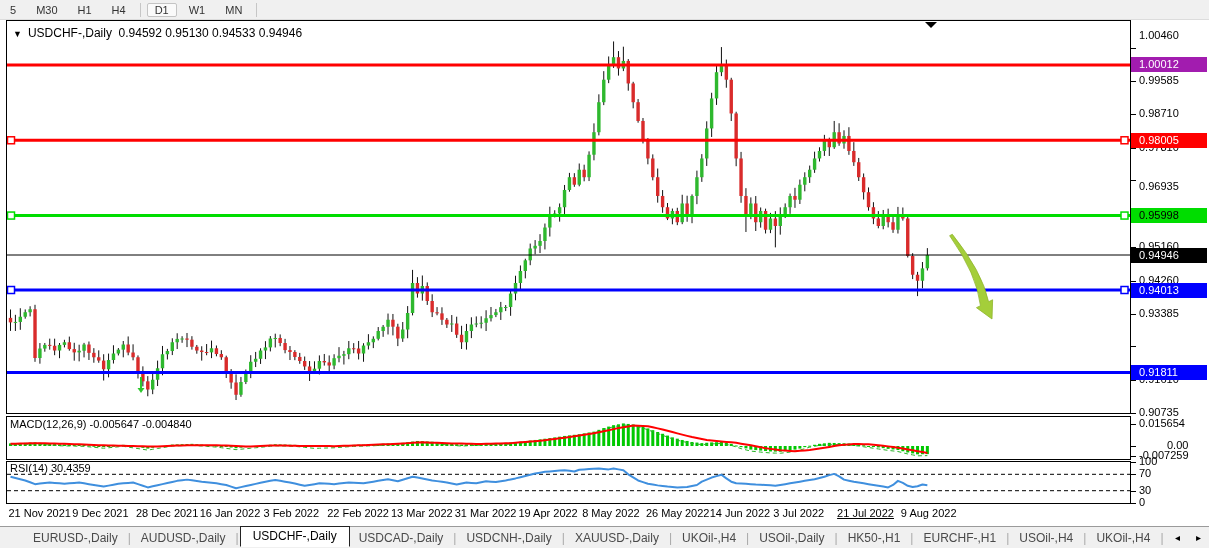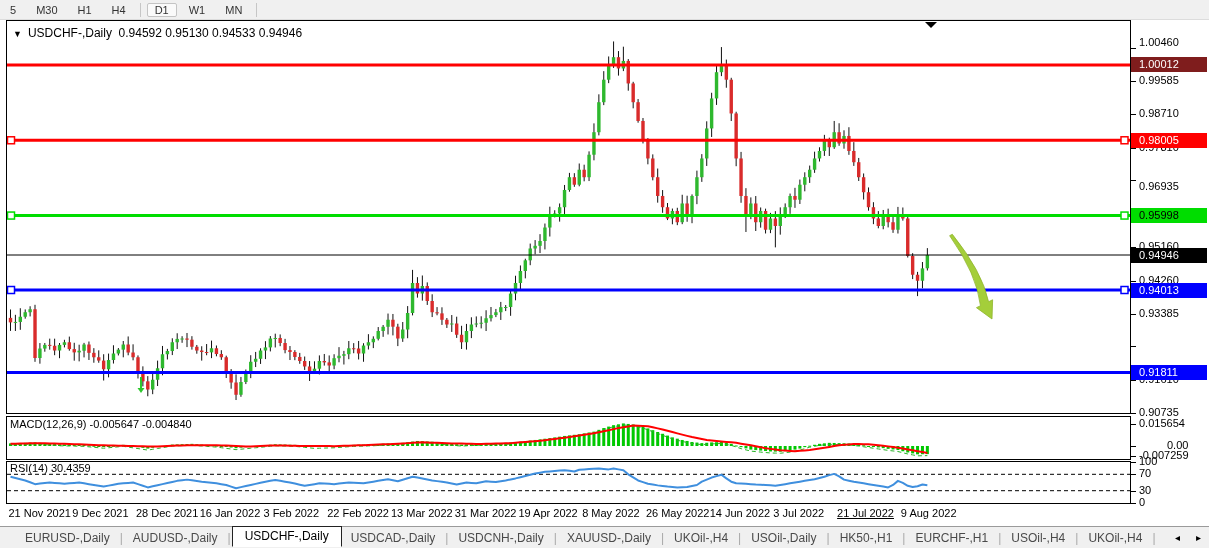--- a/index.html
+++ b/index.html
@@ -19,21 +19,21 @@
   .ind-label{position:absolute;left:10px;font-size:11px;color:#000;white-space:nowrap;z-index:30;}
   
   .tick{position:absolute;left:1131px;width:5px;height:1px;background:#000;}
   .axis-label{position:absolute;left:1139px;font-size:11px;color:#000;white-space:nowrap;}
   .badge{position:absolute;left:1131px;width:76px;height:15px;line-height:15px;
          padding-left:8px;box-sizing:border-box;font-size:11px;z-index:20;}
   .date-label{position:absolute;top:507px;font-size:11px;color:#000;white-space:nowrap;}
   
   .tabs{position:absolute;left:0;top:526px;width:1209px;height:22px;background:#f0f0f0;
         border-top:1px solid #9a9a9a;display:flex;align-items:center;font-size:12px;color:#4a4a4a;
-        padding-left:16px;box-sizing:border-box;}
+        padding-left:24px;box-sizing:border-box;}
   .tab{padding:2px 9px;white-space:nowrap;cursor:default;}
   .tab.active{background:#fff;border:1px solid #222;border-bottom:1px solid #fff;color:#000;
               padding:2px 12px 3px;position:relative;top:-1px;}
   .tab-sep{color:#a8a8a8;margin:0 1px;}
   .tab-scroll{margin-left:auto;margin-right:8px;display:flex;gap:16px;color:#000;font-size:10px;}
   .tab-scroll span{cursor:default;}
 </style>
 </head>
 <body>
 
@@ -655,42 +655,42 @@
       <line x1="0" y1="28.7" x2="1123" y2="28.7" stroke="#000" stroke-width="1" stroke-dasharray="4 3"></line>
       <polyline points="3.5,14.76 8.402999999999999,15.989999999999998 13.306,17.22 18.209,18.45 23.112,20.294999999999998 28.014999999999997,22.139999999999997 32.918,21.59333333333333 37.821,21.046666666666667 42.724,20.5 47.626999999999995,20.91 52.529999999999994,21.32 57.43299999999999,21.73 62.336,21.32 67.239,20.91 72.142,20.5 77.04499999999999,21.32 81.948,22.139999999999997 86.851,22.959999999999997 91.75399999999999,23.779999999999998 96.657,24.599999999999998 101.55999999999999,23.64333333333333 106.463,22.686666666666667 111.36599999999999,21.73 116.26899999999999,21.32 121.172,20.91 126.07499999999999,20.5 130.978,22.139999999999997 135.881,23.779999999999998 140.784,25.419999999999998 145.68699999999998,24.326666666666664 150.58999999999997,23.23333333333333 155.493,22.139999999999997 160.396,21.046666666666667 165.29899999999998,19.95333333333333 170.202,18.86 175.105,18.244999999999997 180.00799999999998,17.63 184.91099999999997,18.313333333333333 189.814,18.996666666666666 194.71699999999998,19.68 199.61999999999998,20.226666666666667 204.523,20.77333333333333 209.426,21.32 214.32899999999998,22.139999999999997 219.23199999999997,22.959999999999997 224.135,24.599999999999998 229.03799999999998,26.24 233.94099999999997,25.146666666666665 238.844,24.05333333333333 243.74699999999999,22.959999999999997 248.64999999999998,21.866666666666667 253.55299999999997,20.77333333333333 258.456,19.68 263.359,18.86 268.262,18.04 273.16499999999996,18.86 278.068,19.68 282.971,20.5 287.87399999999997,21.59333333333333 292.777,22.686666666666667 297.67999999999995,23.779999999999998 302.58299999999997,22.959999999999997 307.486,22.139999999999997 312.38899999999995,21.32 317.292,21.59333333333333 322.195,21.866666666666667 327.09799999999996,22.139999999999997 332.001,21.59333333333333 336.904,21.046666666666667 341.80699999999996,20.5 346.71,20.77333333333333 351.61299999999994,21.046666666666667 356.51599999999996,21.32 361.419,20.5 366.32199999999995,19.68 371.22499999999997,18.86 376.128,18.04 381.03099999999995,17.22 385.93399999999997,18.244999999999997 390.837,19.27 395.73999999999995,17.766666666666666 400.643,16.263333333333332 405.546,14.76 410.44899999999996,15.579999999999998 415.352,16.4 420.25499999999994,17.425 425.15799999999996,18.45 430.061,19.133333333333333 434.96399999999994,19.816666666666666 439.86699999999996,20.5 444.77,21.525 449.67299999999994,22.549999999999997 454.57599999999996,21.525 459.479,20.5 464.38199999999995,20.91 469.28499999999997,21.32 474.188,20.294999999999998 479.09099999999995,19.27 483.99399999999997,19.68 488.89699999999993,20.09 493.79999999999995,19.27 498.703,18.45 503.60599999999994,17.425 508.50899999999996,16.4 513.412,15.17 518.3149999999999,13.94 523.218,12.709999999999999 528.121,11.479999999999999 533.024,10.66 537.9269999999999,9.84 542.8299999999999,9.43 547.733,9.02 552.636,8.61 557.539,8.2 562.442,8.815 567.3449999999999,9.43 572.2479999999999,7.789999999999999 577.151,7.38 582.054,6.97 586.957,6.765 591.8599999999999,6.56 596.7629999999999,6.97 601.6659999999999,7.38 606.569,6.56 611.472,7.38 616.375,8.2 621.2779999999999,12.299999999999999 626.1809999999999,15.374999999999998 631.084,18.45 635.987,20.09 640.89,21.73 645.7929999999999,22.549999999999997 650.6959999999999,23.369999999999997 655.5989999999999,23.985 660.502,24.599999999999998 665.405,25.009999999999998 670.308,25.419999999999998 675.2109999999999,25.215 680.1139999999999,25.009999999999998 685.0169999999999,23.985 689.92,22.959999999999997 694.823,19.68 699.7259999999999,17.63 704.6289999999999,15.579999999999998 709.5319999999999,14.145 714.435,12.709999999999999 719.338,16.4 724.241,19.68 729.1439999999999,21.32 734.0469999999999,21.525 738.9499999999999,21.73 743.853,22.139999999999997 748.756,22.549999999999997 753.659,22.755 758.5619999999999,22.959999999999997 763.4649999999999,23.369999999999997 768.3679999999999,23.779999999999998 773.271,22.959999999999997 778.174,22.139999999999997 783.0769999999999,21.32 787.9799999999999,20.5 792.8829999999999,19.68 797.786,18.86 802.689,18.04 807.592,17.22 812.4949999999999,15.989999999999998 817.3979999999999,14.76 822.3009999999999,13.12 827.204,11.889999999999999 832.107,14.35 837.0099999999999,17.63 841.9129999999999,18.654999999999998 846.8159999999999,19.68 851.7189999999999,20.5 856.622,21.32 861.525,22.139999999999997 866.4279999999999,22.959999999999997 871.3309999999999,23.779999999999998 876.2339999999999,24.599999999999998 881.137,25.419999999999998 886.04,22.959999999999997 890.9429999999999,18.86 895.8459999999999,20.91 900.7489999999999,23.779999999999998 905.6519999999999,25.009999999999998 910.555,24.189999999999998 915.458,22.549999999999997 920.3609999999999,23.197799999999997" fill="none" stroke="#3f8fde" stroke-width="2" stroke-linejoin="round"></polyline>
     </svg>
 </div>
 <div class="ind-label" style="top:462px;">
   <span>RSI(14)</span>&nbsp;<span>30.4359</span>
 </div>
 
 <div id="axisLayer">
     <div class="tick" style="top: 48.1936px;"></div>
-    <div class="axis-label" style="top: 36px;">1.00460</div>
+    <div class="axis-label" style="top: 29px;">1.00460</div>
     <div class="tick" style="top: 81.0134px;"></div>
     <div class="axis-label" style="top: 74.0134px;">0.99585</div>
     <div class="tick" style="top: 113.833px;"></div>
     <div class="axis-label" style="top: 106.833px;">0.98710</div>
     <div class="tick" style="top: 147.591px;"></div>
     <div class="axis-label" style="top: 140.591px;">0.97810</div>
     <div class="tick" style="top: 180.411px;"></div>
     <div class="axis-label" style="top: 180px;">0.96935</div>
     <div class="tick" style="top: 246.988px;"></div>
     <div class="axis-label" style="top: 239.988px;">0.95160</div>
     <div class="tick" style="top: 280.745px;"></div>
     <div class="axis-label" style="top: 273.745px;">0.94260</div>
     <div class="tick" style="top: 313.565px;"></div>
     <div class="axis-label" style="top: 306.565px;">0.93385</div>
     <div class="tick" style="top: 346.385px;"></div>
     <div class="axis-label" style="top: 339.385px; margin-top: 29px;">0.92510</div>
     <div class="tick" style="top: 380.143px;"></div>
     <div class="axis-label" style="top: 373.143px;">0.91610</div>
     <div class="tick" style="top: 412.962px;"></div>
     <div class="axis-label" style="top: 405.962px;">0.90735</div>
-    <div class="badge" style="top: 57.4973px; background: #7f1d1d; color: rgb(255, 255, 255);">1.00012</div>
+    <div class="badge" style="top: 57.4973px; background: #a21caf; color: rgb(255, 255, 255);">1.00012</div>
     <div class="badge" style="top: 132.777px; background: rgb(255, 0, 0); color: rgb(255, 255, 255);">0.98005</div>
     <div class="badge" style="top: 208.056px; background: rgb(0, 221, 0); color: rgb(0, 0, 0);">0.95998</div>
     <div class="badge" style="top: 247.515px; background: rgb(0, 0, 0); color: rgb(255, 255, 255);">0.94946</div>
     <div class="badge" style="top: 282.51px; background: rgb(0, 0, 255); color: rgb(255, 255, 255);">0.94013</div>
     <div class="badge" style="top: 365.103px; background: rgb(0, 0, 255); color: rgb(255, 255, 255);">0.91811</div>
     <div class="tick" style="top: 423.505px;"></div>
     <div class="axis-label" style="top: 416.505px;">0.015654</div>
     <div class="tick" style="top: 446px;"></div>
     <div class="axis-label" style="top: 439px; padding-left: 28px;">0.00</div>
     <div class="tick" style="top: 456.431px;"></div>

